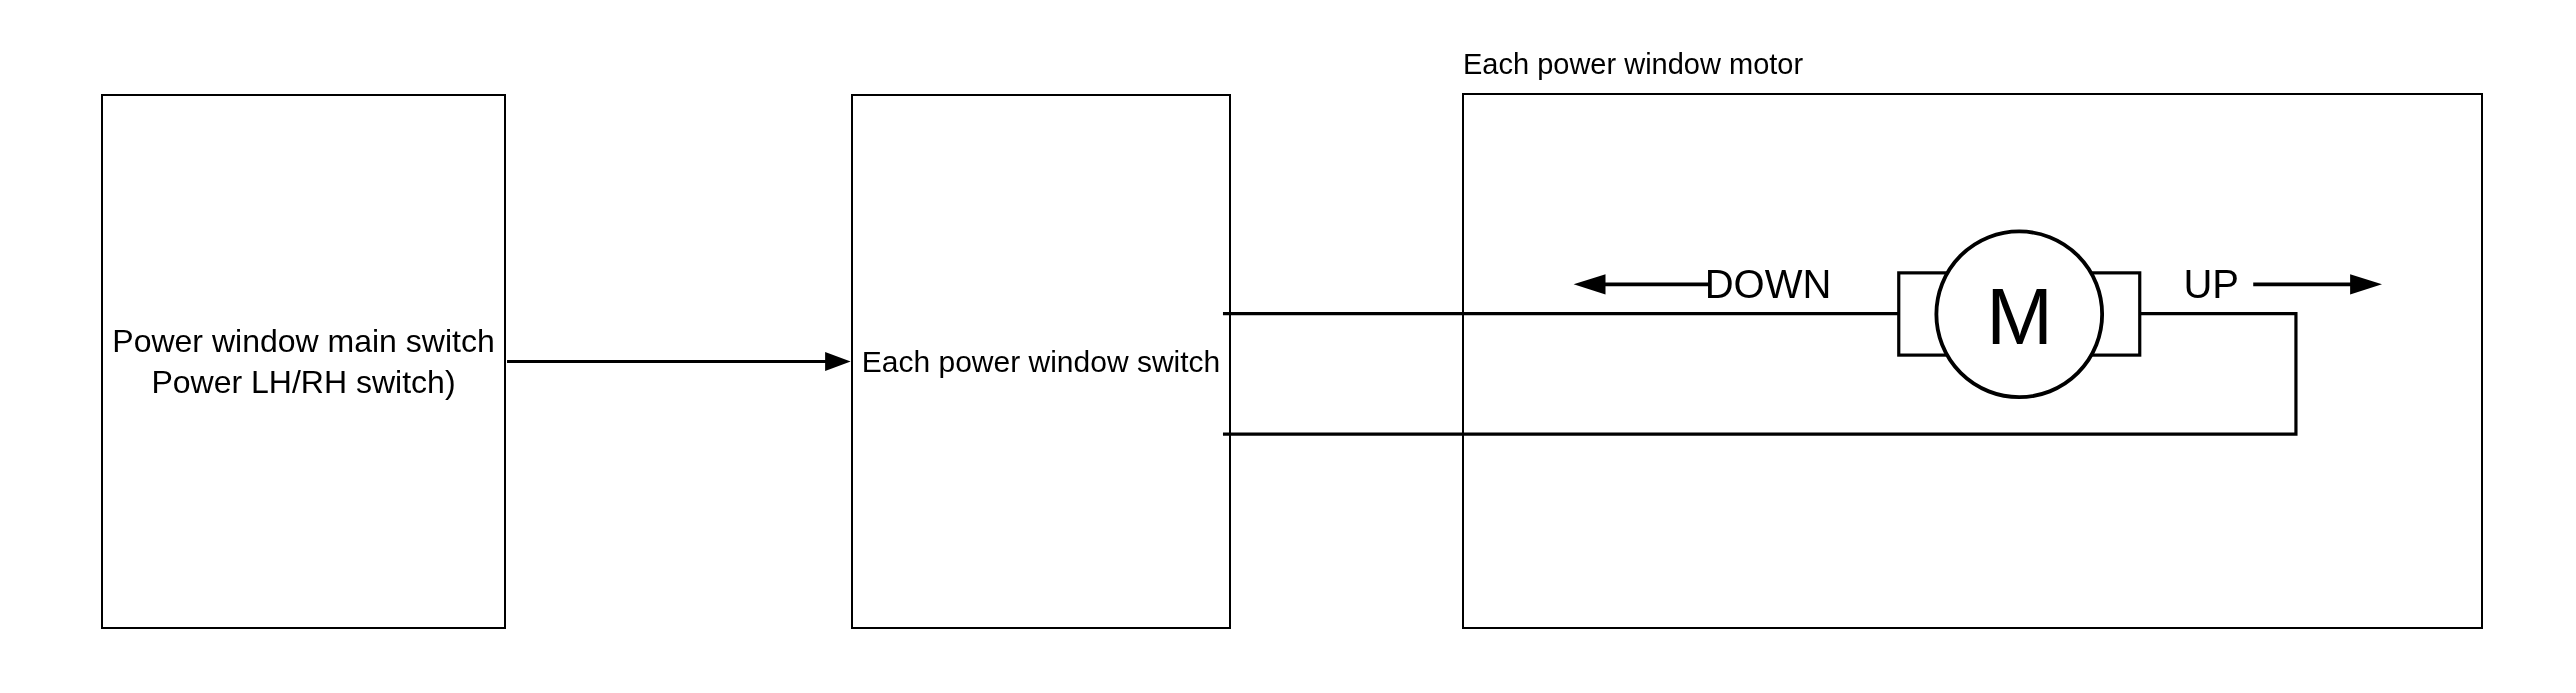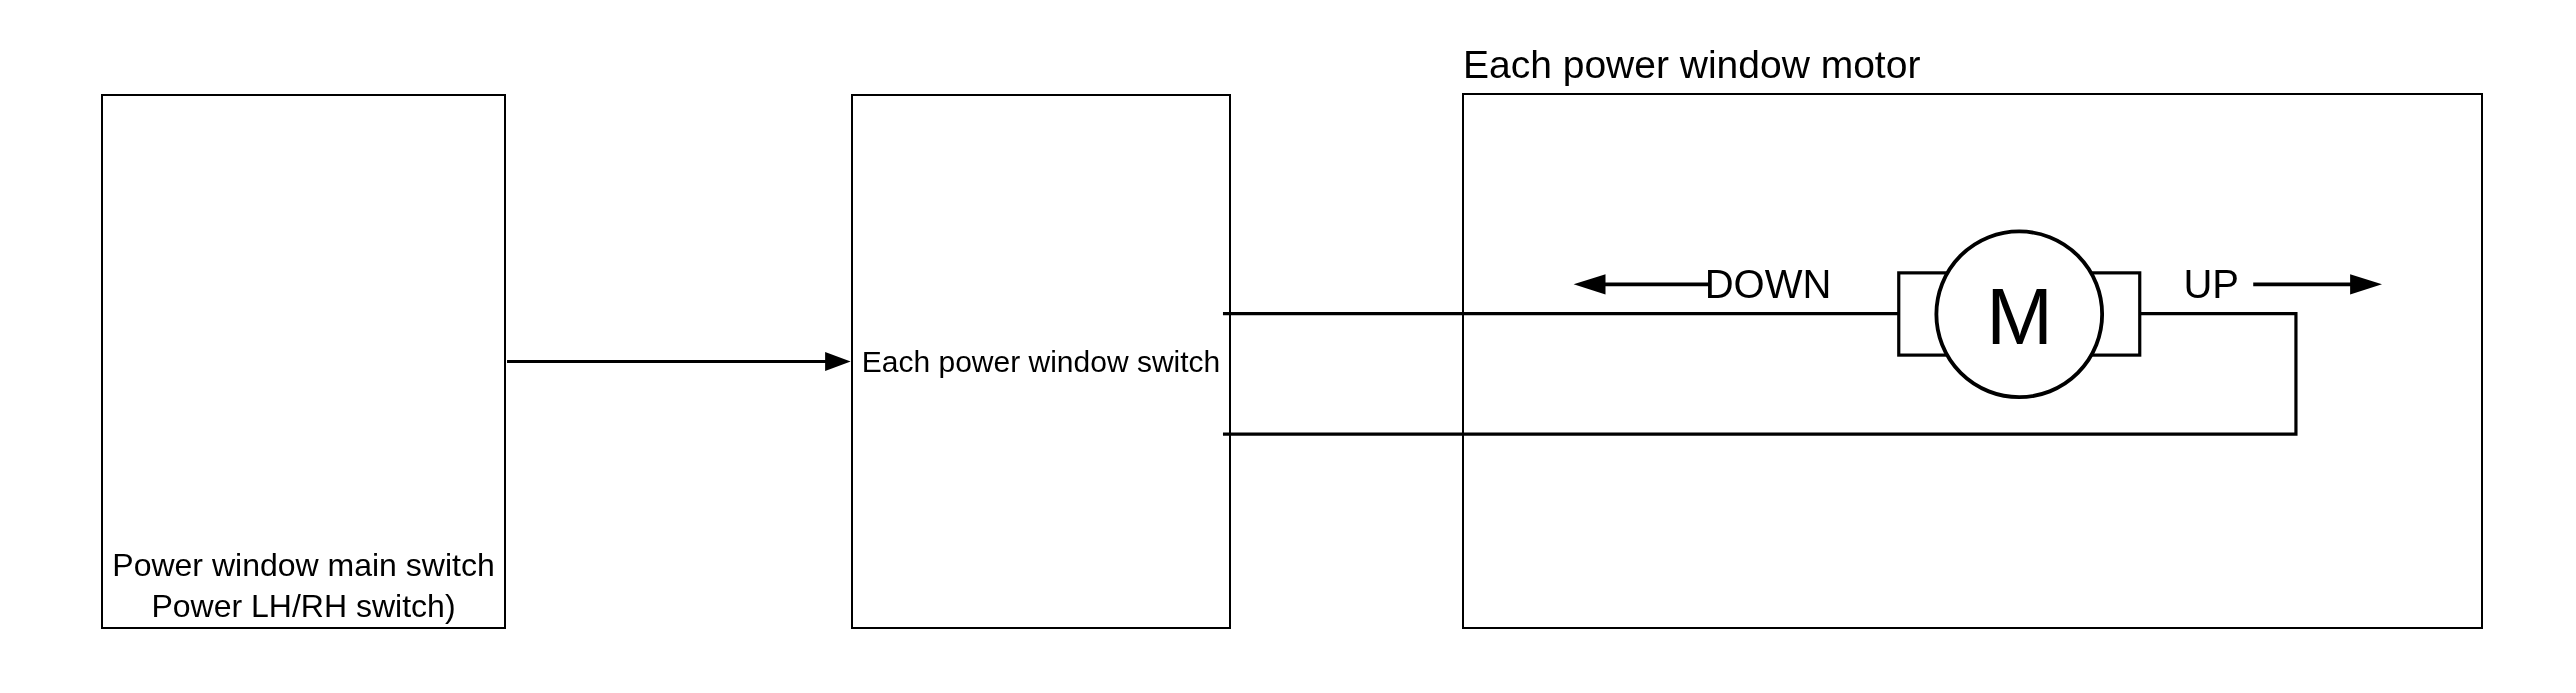--- a/index.html
+++ b/index.html
@@ -34,41 +34,40 @@
     text-align: center;
     box-sizing: border-box;
   }
   .box-main-switch {
     left: 101px;
     top: 94px;
     width: 405px;
     height: 535px;
     font-size: 32px;
     line-height: 41px;
-    justify-content: flex-end;
   }
   .box-each-switch {
     left: 851px;
     top: 94px;
     width: 380px;
     height: 535px;
     font-size: 30px;
     line-height: 38px;
   }
   .box-motor-region {
     left: 1462px;
     top: 93px;
     width: 1021px;
     height: 536px;
   }
   .motor-region-label {
     position: absolute;
     left: 1463px;
     top: 43px;
-    font-size: 39px;
+    font-size: 29px;
     line-height: 43px;
     white-space: nowrap;
   }
   .dir-label {
     position: absolute;
     font-size: 40px;
     line-height: 40px;
     white-space: nowrap;
     text-align: center;
   }

